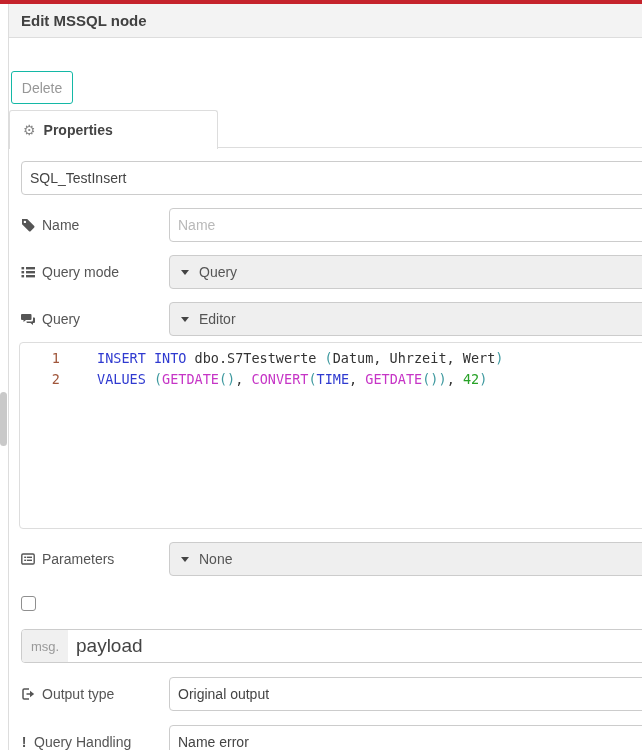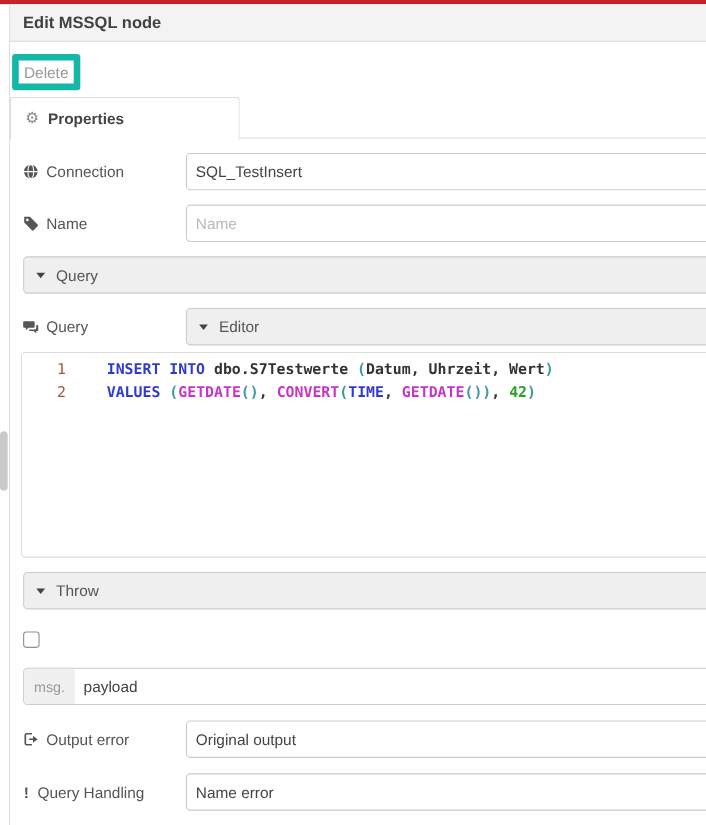--- a/index.html
+++ b/index.html
@@ -8,22 +8,22 @@
   .accent-bar { height:4px; width:100%; }
   .scroll-strip { position:absolute; left:0; top:4px; width:8px; height:746px; background:#fff; z-index:5; }
   .scroll-thumb { position:absolute; left:0; top:388px; width:7px; height:54px; background:#c9c9c9; border-radius:4px; }
   .dialog { position:absolute; left:8px; top:4px; width:712px; height:746px;
             border-left:1px solid #ddd; background:#fff; }
   .dialog-header { height:34px; background:#f3f3f3; border-bottom:1px solid #ddd;
                    display:flex; align-items:center; padding-left:12px;
                    font-size:15px; font-weight:bold; color:#414141; }
   .button-row { padding:11px 0 6px 2px; }
   .btn-delete { display:inline-block; width:62px; height:33px; background:#fff;
-                border:6px solid #14b8a6; border-radius:3px; color:#979797;
-                font-size:14px; font-family:"Liberation Sans",sans-serif; cursor:pointer; }
+                border:1px solid #14b8a6; border-radius:3px; color:#979797;
+                font-size:14px; font-family:"Liberation Sans",sans-serif; cursor:pointer;margin-top:22px; }
   .tab-bar { position:relative; height:38px; border-bottom:1px solid #ddd; }
   .tab-active { position:absolute; left:0; top:0; width:209px; height:39px; background:#fff;
                 border:1px solid #ddd; border-bottom:none; border-radius:3px 3px 0 0;
                 display:flex; align-items:center; gap:8px; padding-left:13px;
                 font-size:14px; font-weight:bold; color:#444; z-index:2; cursor:pointer; }
   .gear { color:#888; font-size:14px; line-height:1; font-family:"DejaVu Sans",sans-serif; }
   .form { padding-top:13px; }
   .row { display:flex; align-items:center; margin:0 0 13px 12px; height:34px; }
   .row-label { width:148px; flex-shrink:0; display:flex; align-items:center; gap:7px;
                font-size:14px; color:#555; }
@@ -38,30 +38,30 @@
             font-size:14px; color:#555; cursor:pointer; }
   .caret { width:0; height:0; border-left:4px solid transparent; border-right:4px solid transparent;
            border-top:5px solid #444; }
   .select-box { flex:1; height:34px; border:1px solid #ccc; border-radius:4px; background:#fff;
                 display:flex; align-items:center; padding-left:8px; font-size:14px; color:#444;
                 cursor:pointer; }
   .prefixed { flex:1; height:34px; border:1px solid #ccc; border-radius:4px; background:#fff;
               display:flex; align-items:stretch; overflow:hidden; }
   .prefix { width:46px; background:#f0f0f0; color:#999; font-size:13px;
             display:flex; align-items:center; justify-content:center; flex-shrink:0;text-align:right; }
-  .prefix-val { display:flex; align-items:center; padding-left:8px; font-size:14px; color:#444; }
+  .prefix-val { display:flex; align-items:center; padding-left:8px; font-size:19px; color:#444; }
   .checkbox { width:15px; height:15px; border:1px solid #8f8f8f; border-radius:3px;
               background:#fff; cursor:pointer; }
   .row-check { display:flex; align-items:center; margin:0 0 12px 12px; height:28px; }
   .editor { margin:6px 0 13px 10px; height:187px; border:1px solid #ddd; border-radius:4px;
             background:#fff; padding-top:5px; overflow:hidden;
             font-family:"DejaVu Sans Mono",monospace; font-size:13.5px; }
   .code-line { display:flex; line-height:21px; white-space:pre; }
   .gutter-num { width:46px; flex-shrink:0; text-align:right; padding-right:6px; }
-  .code-text { padding-left:31px;font-weight:bold; }
+  .code-text { padding-left:31px; }
 </style>
 </head>
 <body>
 
 <div class="accent-bar" style="background: rgb(197, 35, 44);"></div>
 
 <div class="scroll-strip">
   <div class="scroll-thumb"></div>
 </div>
 
@@ -76,43 +76,46 @@
   <div class="tab-bar">
     <div class="tab-active">
       <span class="gear">⚙</span>
       <span>Properties</span>
     </div>
   </div>
 
   <div class="form">
 
     <div class="row">
-      <div class="row-label">
-        <svg width="14" height="14" viewBox="0 0 14 14">
-          <circle cx="7" cy="7" r="6.2" fill="#555"></circle>
-          <ellipse cx="7" cy="7" rx="2.6" ry="6.2" fill="none" stroke="#fff" stroke-width="1"></ellipse>
-          <line x1="0.8" y1="7" x2="13.2" y2="7" stroke="#fff" stroke-width="1"></line>
-        </svg>
-        <span>Connection</span>
-      </div>
       <input class="form-input" type="text" value="SQL_TestInsert" style="">
     </div>
 
     <div class="row">
       <div class="row-label">
         <svg width="14" height="14" viewBox="0 0 14 14">
           <path d="M1 1 h5.2 L13 7.8 a1.4 1.4 0 0 1 0 2 L9.8 13 a1.4 1.4 0 0 1 -2 0 L1 6.2 Z" fill="#555"></path>
           <circle cx="3.9" cy="3.9" r="1.2" fill="#fff"></circle>
         </svg>
         <span>Name</span>
       </div>
       <input class="form-input" type="text" placeholder="Name" style="">
     </div>
 
     <div class="row">
+      <div class="row-label">
+        <svg width="14" height="14" viewBox="0 0 14 14">
+          <rect x="0.5" y="2" width="2.6" height="2.4" fill="#555"></rect>
+            <rect x="5" y="2" width="9" height="2.4" fill="#555"></rect>
+          <rect x="0.5" y="6" width="2.6" height="2.4" fill="#555"></rect>
+            <rect x="5" y="6" width="9" height="2.4" fill="#555"></rect>
+          <rect x="0.5" y="10" width="2.6" height="2.4" fill="#555"></rect>
+            <rect x="5" y="10" width="9" height="2.4" fill="#555"></rect>
+        </svg>
+        <span>Query mode</span>
+      </div>
       <div class="dd-btn">
         <span class="caret"></span>
         <span>Query</span>
       </div>
     </div>
 
     <div class="row" style="margin-bottom:0;">
       <div class="row-label">
         <svg width="14" height="14" viewBox="0 0 14 14">
           <path d="M1 2 h8.5 a1 1 0 0 1 1 1 v4 a1 1 0 0 1 -1 1 h-4.5 l-2.5 2 v-2 h-1.5 a1 1 0 0 1 -1 -1 v-4 a1 1 0 0 1 1 -1 Z" fill="#555"></path>
@@ -127,23 +130,33 @@
     </div>
 
     <div class="editor">
       <div>
           <div class="code-line"><span class="gutter-num" style="color: rgb(160, 86, 59);">1</span><span class="code-text"><span style="color: rgb(47, 58, 208);">INSERT INTO</span><span style="color: rgb(51, 51, 51);"> dbo.S7Testwerte </span><span style="color: rgb(62, 153, 159);">(</span><span style="color: rgb(51, 51, 51);">Datum, Uhrzeit, Wert</span><span style="color: rgb(62, 153, 159);">)</span></span></div>
           <div class="code-line"><span class="gutter-num" style="color: rgb(160, 86, 59);">2</span><span class="code-text"><span style="color: rgb(47, 58, 208);">VALUES</span><span style="color: rgb(51, 51, 51);"> </span><span style="color: rgb(62, 153, 159);">(</span><span style="color: rgb(198, 53, 198);">GETDATE</span><span style="color: rgb(62, 153, 159);">()</span><span style="color: rgb(51, 51, 51);">, </span><span style="color: rgb(198, 53, 198);">CONVERT</span><span style="color: rgb(62, 153, 159);">(</span><span style="color: rgb(47, 58, 208);">TIME</span><span style="color: rgb(51, 51, 51);">, </span><span style="color: rgb(198, 53, 198);">GETDATE</span><span style="color: rgb(62, 153, 159);">())</span><span style="color: rgb(51, 51, 51);">, </span><span style="color: rgb(40, 162, 40);">42</span><span style="color: rgb(62, 153, 159);">)</span></span></div>
         </div>
     </div>
 
     <div class="row">
+      <div class="row-label">
+        <svg width="14" height="14" viewBox="0 0 14 14">
+          <rect x="0.8" y="2" width="12.4" height="10" rx="1.2" fill="none" stroke="#555" stroke-width="1.4"></rect>
+          <rect x="3.2" y="4.6" width="2" height="1.4" fill="#555"></rect>
+            <rect x="6" y="4.6" width="5" height="1.4" fill="#555"></rect>
+          <rect x="3.2" y="7.6" width="2" height="1.4" fill="#555"></rect>
+            <rect x="6" y="7.6" width="5" height="1.4" fill="#555"></rect>
+        </svg>
+        <span>Parameters</span>
+      </div>
       <div class="dd-btn">
         <span class="caret"></span>
-        <span>Throw</span>
+        <span>None</span>
       </div>
     </div>
 
     <div class="row-check">
       <div class="checkbox"></div>
     </div>
 
     <div class="row" style="margin-bottom:14px;">
       <div class="prefixed">
         <span class="prefix">msg.</span>
@@ -151,21 +164,21 @@
       </div>
     </div>
 
     <div class="row" style="margin-bottom:14px;">
       <div class="row-label">
         <svg width="14" height="14" viewBox="0 0 14 14">
           <path d="M8 2 H3.2 A1.2 1.2 0 0 0 2 3.2 v7.6 A1.2 1.2 0 0 0 3.2 12 H8" fill="none" stroke="#555" stroke-width="1.5"></path>
           <line x1="5.5" y1="7" x2="10" y2="7" stroke="#555" stroke-width="1.5"></line>
           <polygon points="9,3.8 13.2,7 9,10.2" fill="#555"></polygon>
         </svg>
-        <span>Output error</span>
+        <span>Output type</span>
       </div>
       <div class="select-box">
         <span>Original output</span>
       </div>
     </div>
 
     <div class="row">
       <div class="row-label">
         <span class="excl">!</span>
         <span>Query Handling</span>

